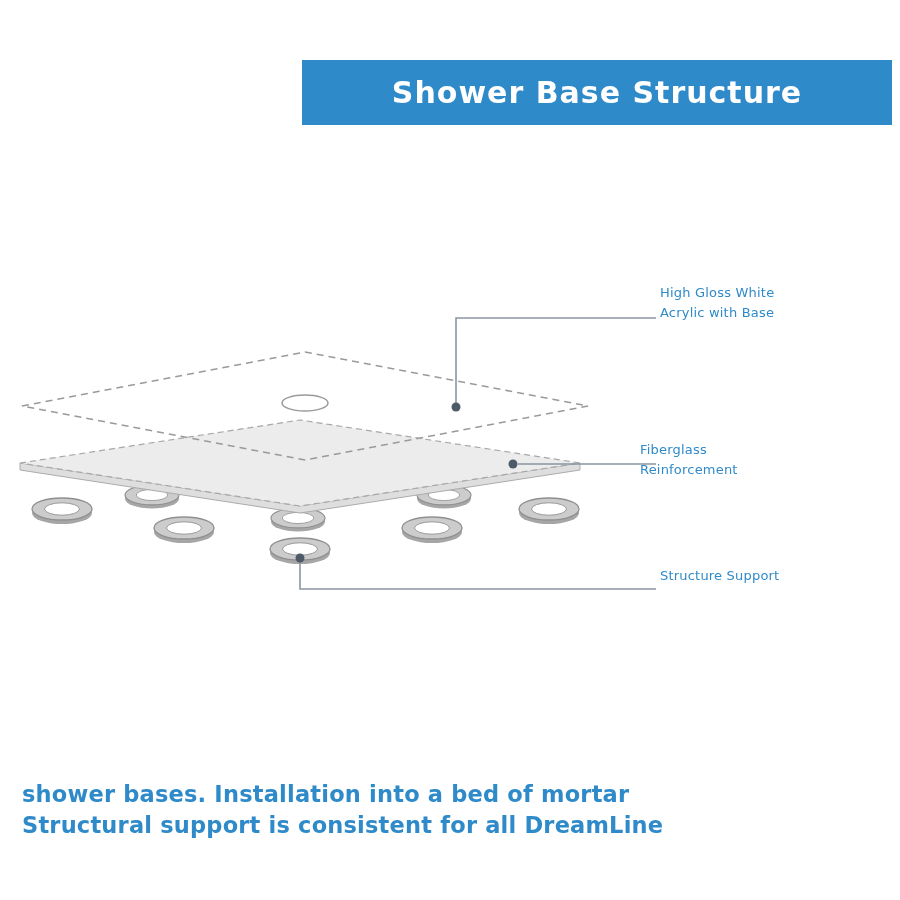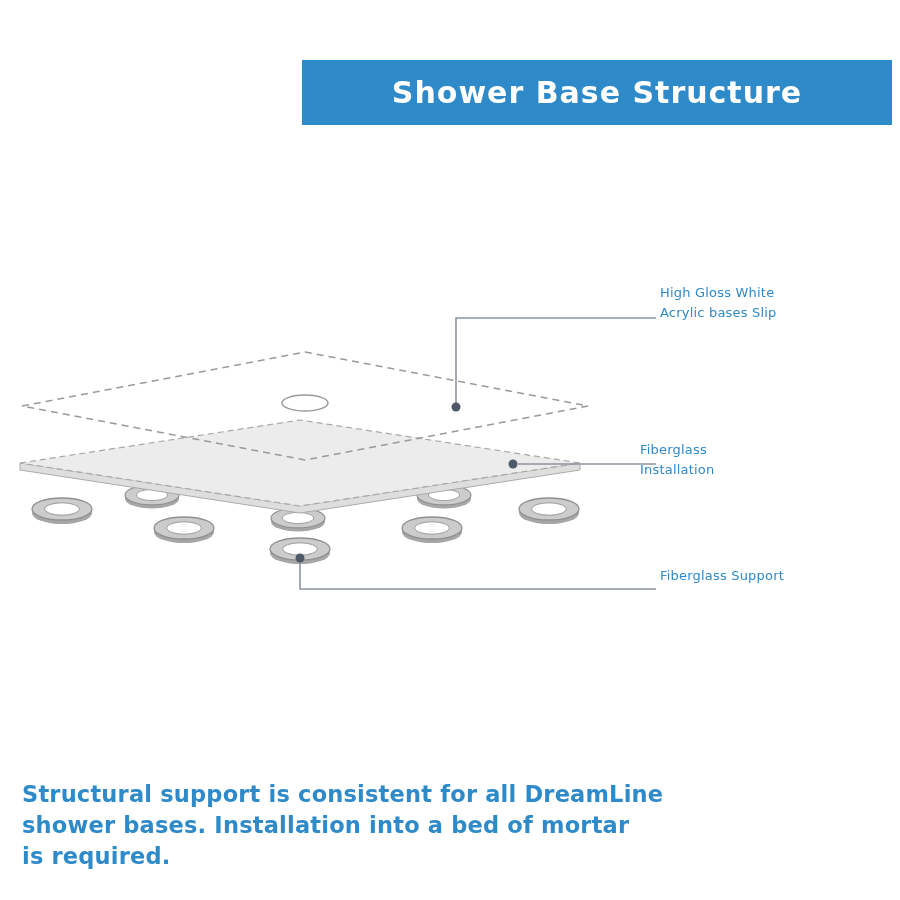--- a/index.html
+++ b/index.html
@@ -130,31 +130,30 @@
       <polyline points="656,464 518,464" fill="none" stroke="#8d95a2" stroke-width="1.6"></polyline>
       <circle cx="513" cy="464" r="4.5" fill="#4f5a68"></circle>
 
       <polyline points="656,589 300,589 300,561" fill="none" stroke="#8d95a2" stroke-width="1.6"></polyline>
       <circle cx="300" cy="558" r="4.5" fill="#4f5a68"></circle>
     </g>
   </svg>
 
   <div class="callout-label label-acrylic">
     <span class="line">High Gloss White</span>
-    <span class="line">Acrylic bases Slip</span>
+    <span class="line">Acrylic with Base</span>
   </div>
 
   <div class="callout-label label-fiberglass">
     <span class="line">Fiberglass</span>
-    <span class="line">Installation</span>
+    <span class="line">Reinforcement</span>
   </div>
 
   <div class="callout-label label-support">
-    <span class="line">Fiberglass Support</span>
+    <span class="line">Structure Support</span>
   </div>
 
   <div class="footer-note">
+    <span class="line">shower bases. Installation into a bed of mortar</span>
     <span class="line">Structural support is consistent for all DreamLine</span>
-    <span class="line">shower bases. Installation into a bed of mortar</span>
-    <span class="line">is required.</span>
   </div>
 
 </div>
 
 </body></html>

